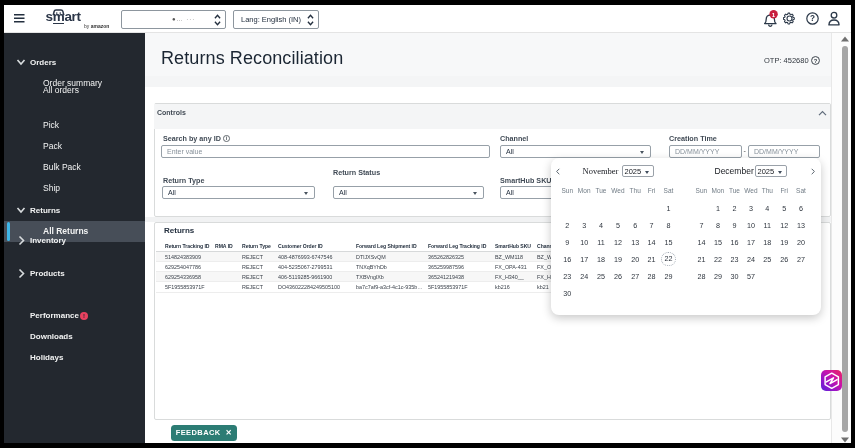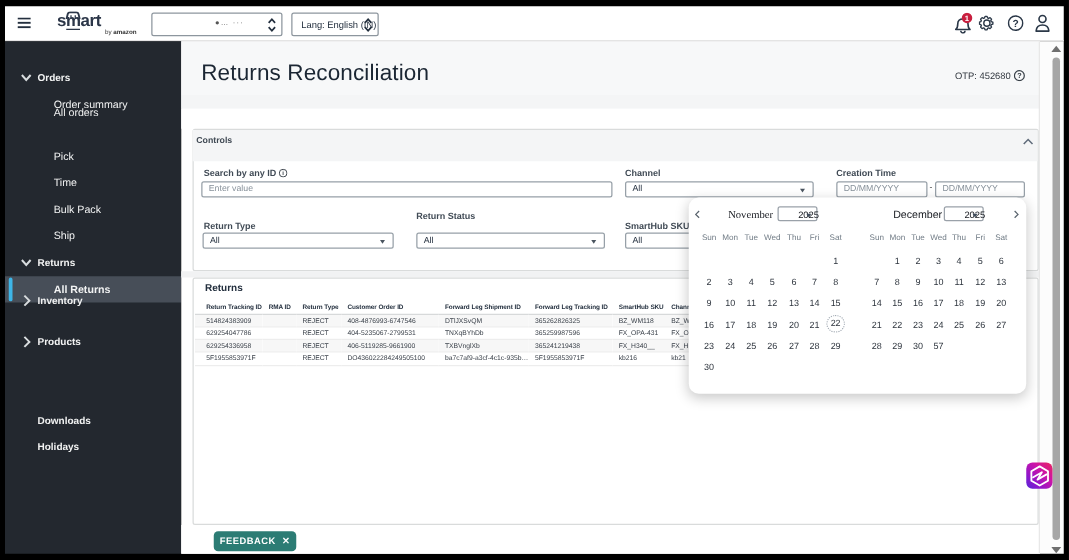--- a/index.html
+++ b/index.html
@@ -56,21 +56,21 @@
     border-bottom:1px solid #d7d9da; white-space:nowrap; font-size:5.1px; letter-spacing:-0.05px; overflow:hidden; }
   td { padding:1.55px 0 1.55px 5px; white-space:nowrap; border-bottom:1px solid #ededed; overflow:hidden; }
   th:first-child, td:first-child { padding-left:9.5px; }
   tr.odd td { background:#f7f7f7; }
 
   
   #cal { left:551px; top:158px; width:270px; height:157px; background:#fff;
     border-radius:8px; box-shadow:0 3px 10px rgba(0,0,0,0.22); }
   .calmonth { position:absolute; top:166px; font-size:8.5px; color:#16191f; font-weight:400; }
   .yearbox { position:absolute; top:164.5px; width:32px; height:12.5px; border:1px solid #9aa1a9;
-    border-radius:2px; font-size:7.5px; color:#16191f; line-height:11.5px; padding-left:16px; }
+    border-radius:2px; font-size:7.5px; color:#16191f; line-height:11.5px; padding-left:2px; }
   .yearbox:after { content:""; position:absolute; right:4px; top:5px; width:0; height:0;
     border-left:2.6px solid transparent; border-right:2.6px solid transparent;
     border-top:3.5px solid #414d5c; }
   .dow { position:absolute; font-size:6.5px; color:#707b85; width:16px; text-align:center; }
   .day { position:absolute; font-size:7.2px; color:#2e353e; width:16px; height:13px;
     line-height:13px; text-align:center; }
   .today { border:1px dotted #a3abb4; border-radius:50%; width:14.5px; height:14.5px;
     line-height:12.5px; margin-left:0.75px; margin-top:-1px; }
 
   
@@ -102,21 +102,21 @@
   <div class="abs" style="left:84px;top:23.2px;font-size:5px;color:#333;">by <b>amazon</b></div>
 
   <div class="tsel" style="left:121px;width:105px;">
     <span style="position:absolute;left:50px;top:5px;color:#555;font-size:6px;letter-spacing:1px">●…&nbsp;···</span>
     <svg class="updn" viewBox="0 0 8 14">
         <path d="M1 5 L4 1.6 L7 5" fill="none" stroke="#232f3e" stroke-width="1.6"></path>
         <path d="M1 9 L4 12.4 L7 9" fill="none" stroke="#232f3e" stroke-width="1.6"></path>
       </svg>
   </div>
 
-  <div class="tsel" style="left:233px;width:70px;line-height:18px;padding-left:7px;">Lang: English (IN)
+  <div class="tsel" style="left:233px;width:86px;line-height:18px;padding-left:7px;">Lang: English (IN)
     <svg class="updn" viewBox="0 0 8 14">
         <path d="M1 5 L4 1.6 L7 5" fill="none" stroke="#232f3e" stroke-width="1.6"></path>
         <path d="M1 9 L4 12.4 L7 9" fill="none" stroke="#232f3e" stroke-width="1.6"></path>
       </svg>
   </div>
 
   <svg class="abs" style="left:761px;top:10px" width="18" height="17" viewBox="0 0 18 17">
     <path d="M7.6 14.6 a1.7 1.7 0 0 0 3.4 0" fill="none" stroke="#2b3848" stroke-width="1.2"></path>
     <path d="M3.6 13.6 Q5.2 12.5 5.2 9.2 Q5.2 5.2 9.3 5.2 Q13.4 5.2 13.4 9.2 Q13.4 12.5 15 13.6 Z" fill="none" stroke="#2b3848" stroke-width="1.3" stroke-linejoin="round"></path>
     <circle cx="12.6" cy="4.3" r="4.2" fill="#c81f3e"></circle>
@@ -145,21 +145,21 @@
   <div class="snav" style="top:72.5px">
       <span class="lbl2">Order summary</span>
     </div>
   <div class="snav" style="top:80px">
       <span class="lbl2">All orders</span>
     </div>
   <div class="snav" style="top:114.5px">
       <span class="lbl2">Pick</span>
     </div>
   <div class="snav" style="top:135.5px">
-      <span class="lbl2">Time</span>
+      <span class="lbl2">Pack</span>
     </div>
   <div class="snav" style="top:156.5px">
       <span class="lbl2">Bulk Pack</span>
     </div>
   <div class="snav" style="top:177.5px">
       <span class="lbl2">Ship</span>
     </div>
   <div class="snav" style="top:199.5px">
       <svg class="chev" viewBox="0 0 12 21">
         <path d="M2.5 8 L6 12 L9.5 8" fill="none" stroke="#d8dcde" stroke-width="1.6"></path>
@@ -174,20 +174,24 @@
       <svg class="chev" viewBox="0 0 12 21">
         <path d="M4.5 6.5 L8.5 10.5 L4.5 14.5" fill="none" stroke="#d8dcde" stroke-width="1.6"></path>
       </svg>
       <b class="lbl1">Inventory</b>
     </div>
   <div class="snav" style="top:263px">
       <svg class="chev" viewBox="0 0 12 21">
         <path d="M4.5 6.5 L8.5 10.5 L4.5 14.5" fill="none" stroke="#d8dcde" stroke-width="1.6"></path>
       </svg>
       <b class="lbl1">Products</b>
+    </div>
+  <div class="snav" style="top:305px">
+      <b class="lbl1">Performance</b>
+    <span style="position:absolute;left:76px;top:6.5px;width:8px;height:8px;border-radius:50%;background:#e8415f;color:#23282f;font-size:6px;font-weight:700;text-align:center;line-height:8px">!</span>
     </div>
   <div class="snav" style="top:326px">
       <b class="lbl1">Downloads</b>
     </div>
   <div class="snav" style="top:347px">
       <b class="lbl1">Holidays</b>
     </div>
 
   <div class="abs" style="left:145px;top:33px;width:687px;height:410px;background:#fff"></div>
   <div class="abs" id="hdrband"></div>

